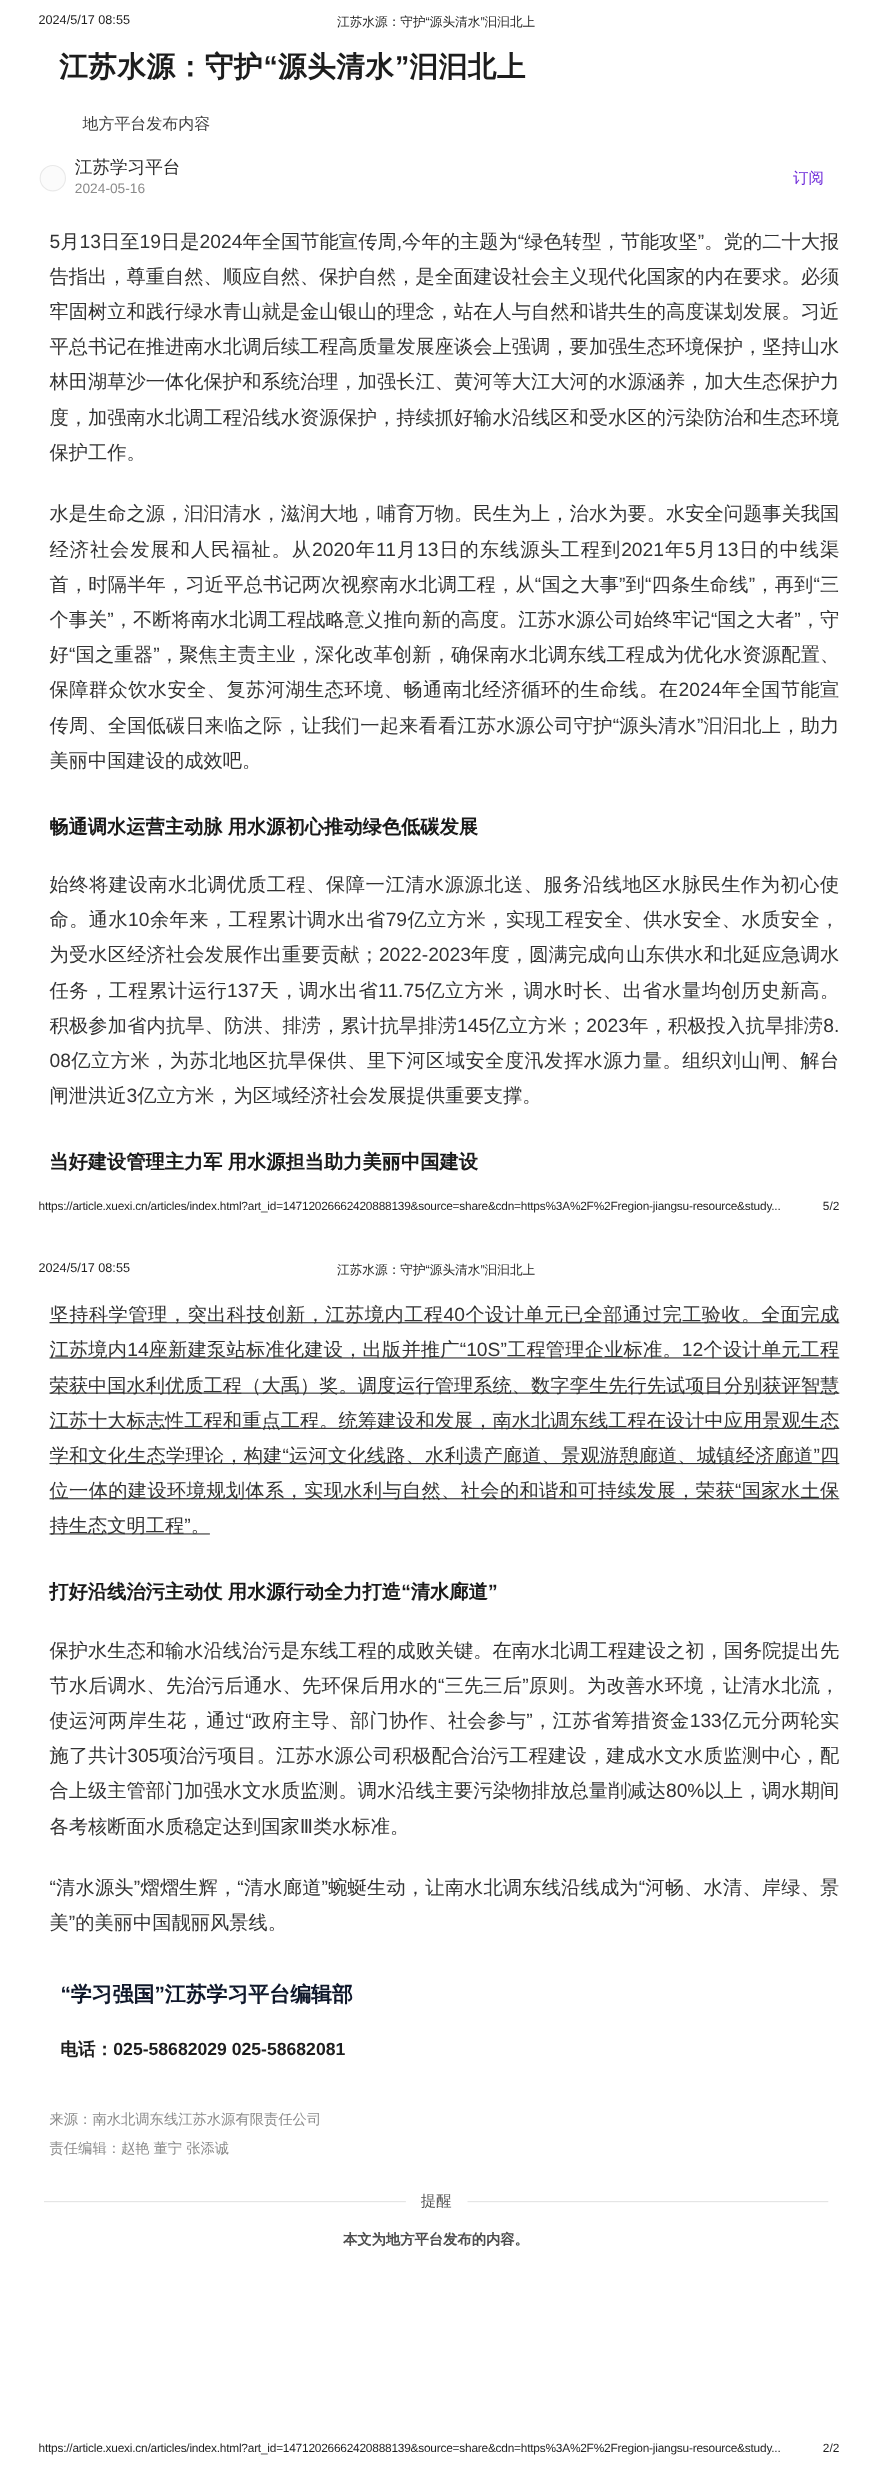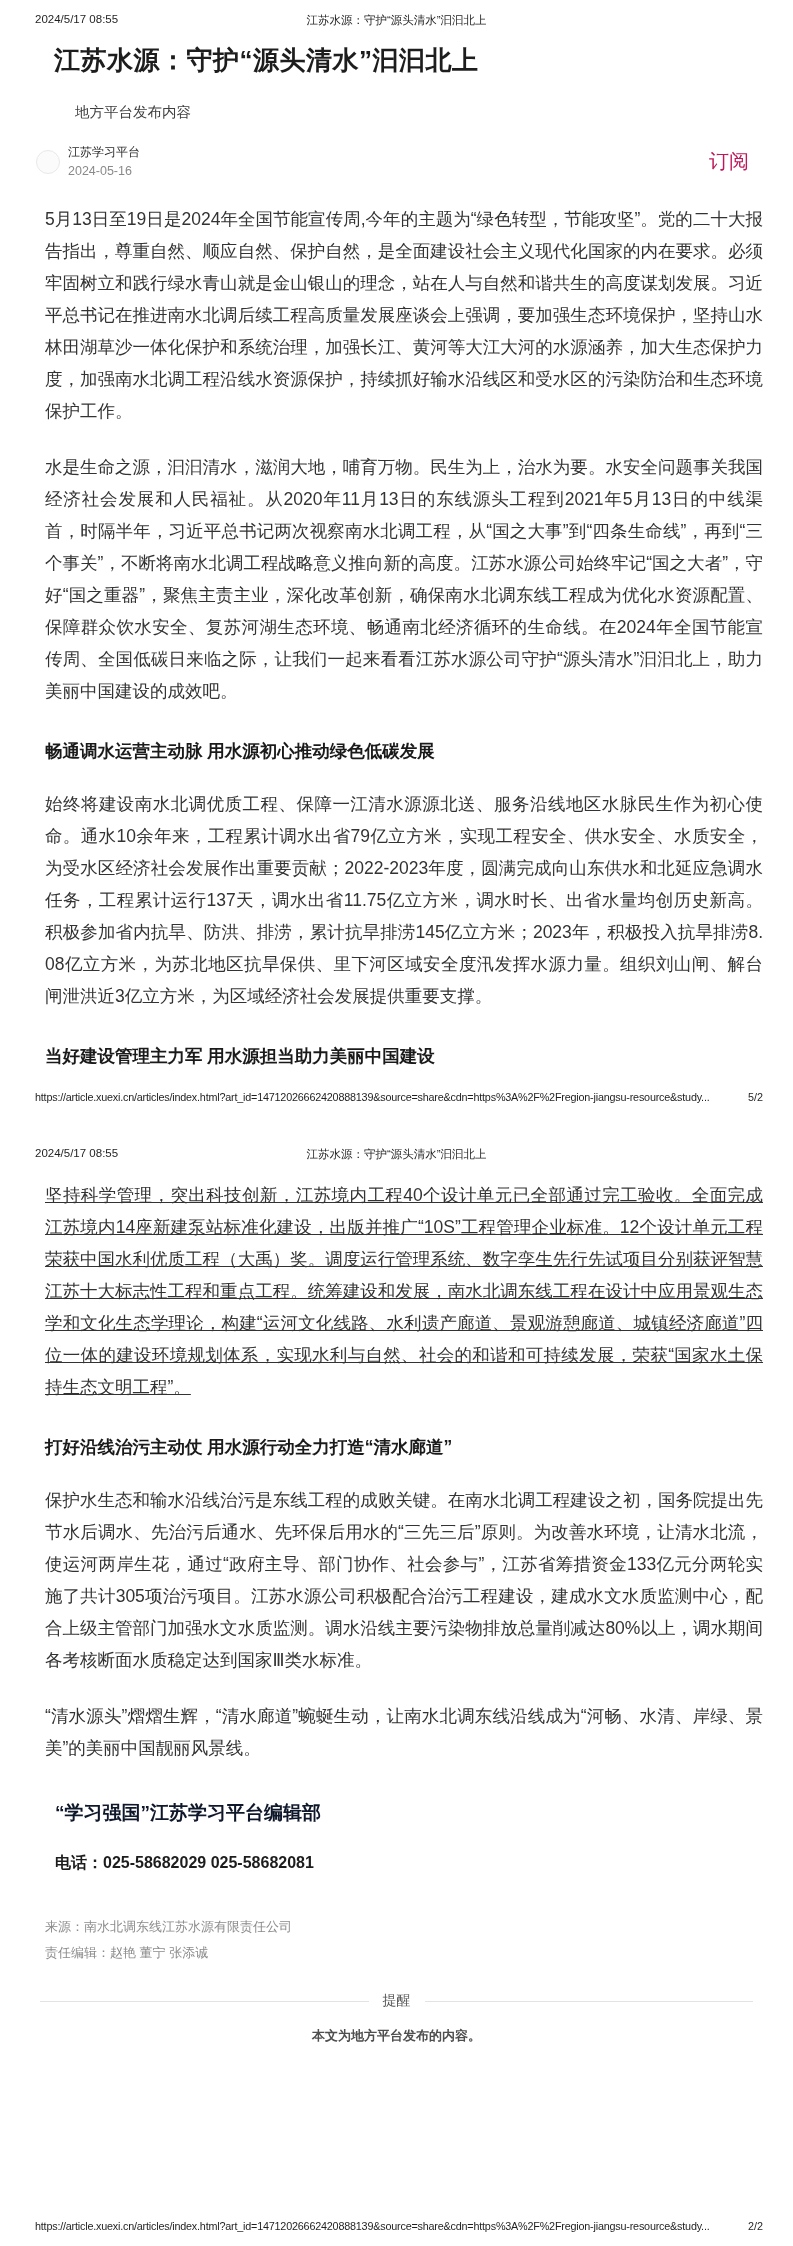--- a/index.html
+++ b/index.html
@@ -19,23 +19,23 @@
   .pf-url { flex: 1; white-space: nowrap; overflow: hidden; letter-spacing: -0.2px; }
   .pf-page { margin-left: 20px; white-space: nowrap; }
   .page-2 .print-foot { bottom: 14px; }
 
   
   .article-title { margin: 44px 40px 0 54px; font-size: 26px; line-height: 33px; font-weight: 700; color: #1d1d1d; letter-spacing: 0.5px; }
   .article-subtitle { margin: 26px 30px 0 75px; font-size: 14.5px; color: #3f3f3f; }
   .author-row { margin: 22px 40px 0 36px; display: flex; align-items: center; }
   .avatar { width: 24px; height: 24px; border-radius: 50%; background: #fbfbfb; border: 1px solid #e9e9e9; flex: 0 0 auto; }
   .author-text { margin-left: 8px; }
-  .author-name { font-size: 12px; color: #2b2b2b; line-height: 17px; }
+  .author-name { font-size: 16px; color: #2b2b2b; line-height: 17px; }
   .author-date { font-size: 12.5px; color: #8a8a8a; line-height: 16px; margin-top: 2px; }
-  .subscribe { margin-left: auto; font-size: 20px; color: #be185d; cursor: pointer; padding: 2px 4px; font-family: Liberation Serif, serif; }
+  .subscribe { margin-left: auto; font-size: 14px; color: #6d28d9; cursor: pointer; padding: 2px 4px; font-family: Liberation Serif, serif; }
 
   
   .para { margin: 24px 30px 0 45px; font-size: 17.5px; line-height: 32px; color: #333333; text-align: justify; word-break: break-all; }
   .sec-heading { margin: 31px 30px 0 45px; font-size: 17.5px; line-height: 26px; font-weight: 700; color: #1a1a1a; }
   .page-2 .para-first { margin-top: 8px; text-decoration: underline; }
 
   
   .editorial-line { margin: 36px 30px 0 55px; font-size: 19px; font-weight: 700; color: #0f172a; }
   .phone-line { margin: 27px 30px 0 55px; font-size: 16px; font-weight: 700; color: #1d1d1d; }
   .meta-line { margin: 44px 30px 0 45px; font-size: 13px; color: #8b8b8b; }

